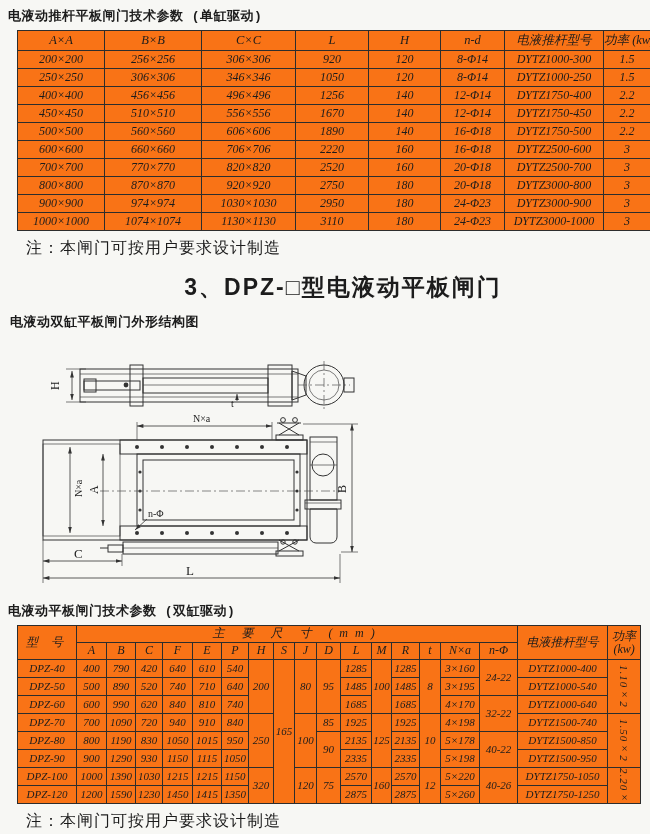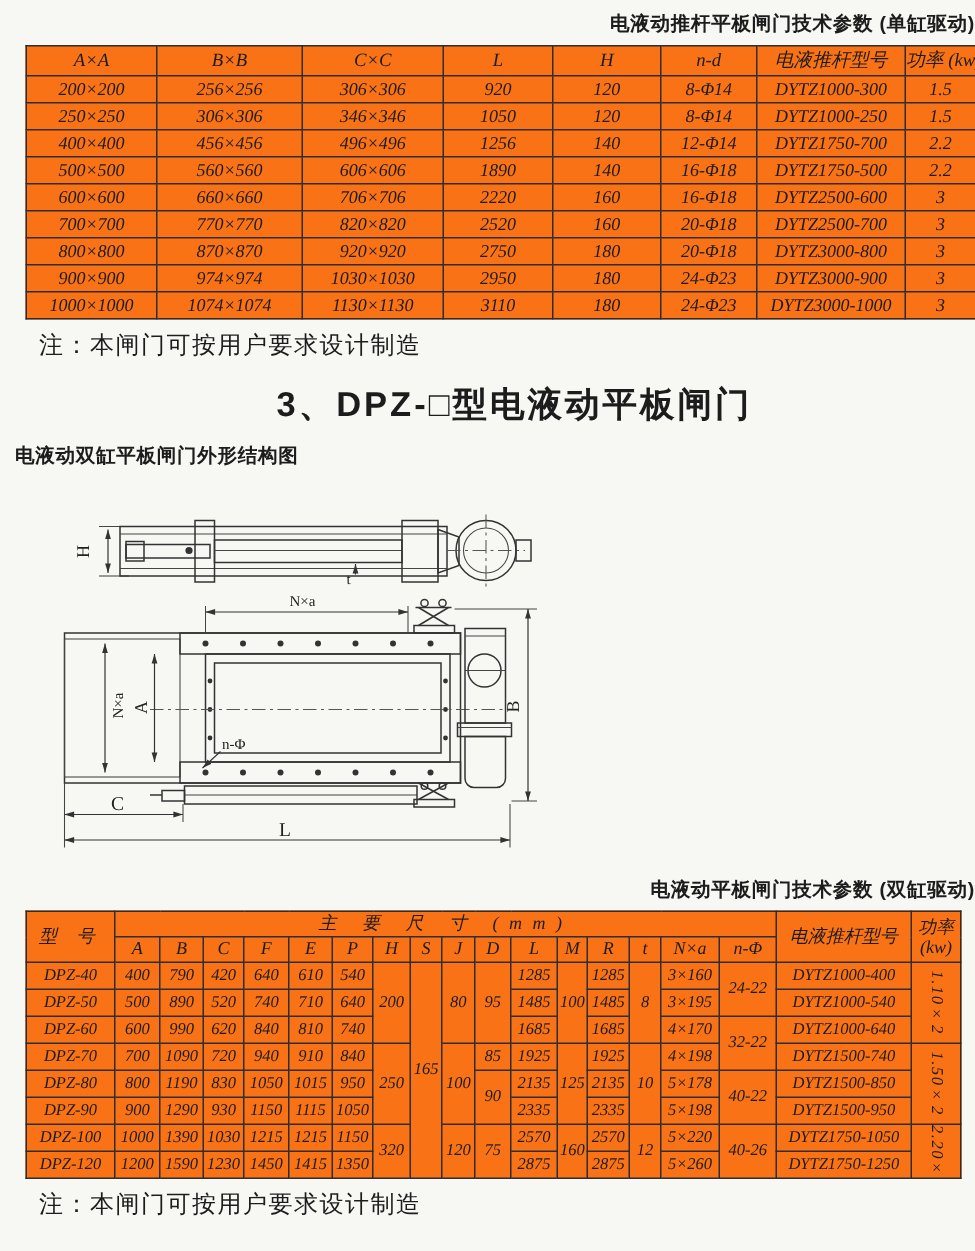--- a/index.html
+++ b/index.html
@@ -2,22 +2,22 @@
 <html><head>
 <meta charset="utf-8">
 <style>
   html,body{margin:0;padding:0;}
   body{
     width:650px;height:834px;overflow:hidden;
     background:#f7f7f4;color:#1c1c1c;
     font-family:"Liberation Serif",serif;
   }
   .t-title{
-    font-family:Liberation Sans, sans-serif;font-weight:bold;
-    font-size:13px;margin:7px 0 5px 8px;letter-spacing:.5px;text-align:right;
+    font-family:Liberation Mono, monospace;font-weight:bold;
+    font-size:13px;margin:7px 0 5px 8px;letter-spacing:.5px;
   }
   table{border-collapse:collapse;table-layout:fixed;background:#f97316;font-style:italic;}
   th,td{
     border:1px solid #2d2d2d;text-align:center;vertical-align:middle;
     padding:0;line-height:1.15;font-weight:normal;overflow:hidden;
   }
   #table1{margin-left:17px;width:633px;border:1.5px solid #222;}
   #table1 th{height:19px;font-size:12.5px;}
   #table1 td{height:17px;font-size:12px;}
   #table2{margin-left:17px;width:623px;border:1.5px solid #222;}
@@ -101,21 +101,31 @@
           <td>DYTZ1000-250</td>
           <td>1.5</td>
         </tr>
         <tr>
           <td>400×400</td>
           <td>456×456</td>
           <td>496×496</td>
           <td>1256</td>
           <td>140</td>
           <td>12-Φ14</td>
-          <td>DYTZ1750-700</td>
+          <td>DYTZ1750-400</td>
+          <td>2.2</td>
+        </tr>
+        <tr>
+          <td>450×450</td>
+          <td>510×510</td>
+          <td>556×556</td>
+          <td>1670</td>
+          <td>140</td>
+          <td>12-Φ14</td>
+          <td>DYTZ1750-450</td>
           <td>2.2</td>
         </tr>
         <tr>
           <td>500×500</td>
           <td>560×560</td>
           <td>606×606</td>
           <td>1890</td>
           <td>140</td>
           <td>16-Φ18</td>
           <td>DYTZ1750-500</td>

